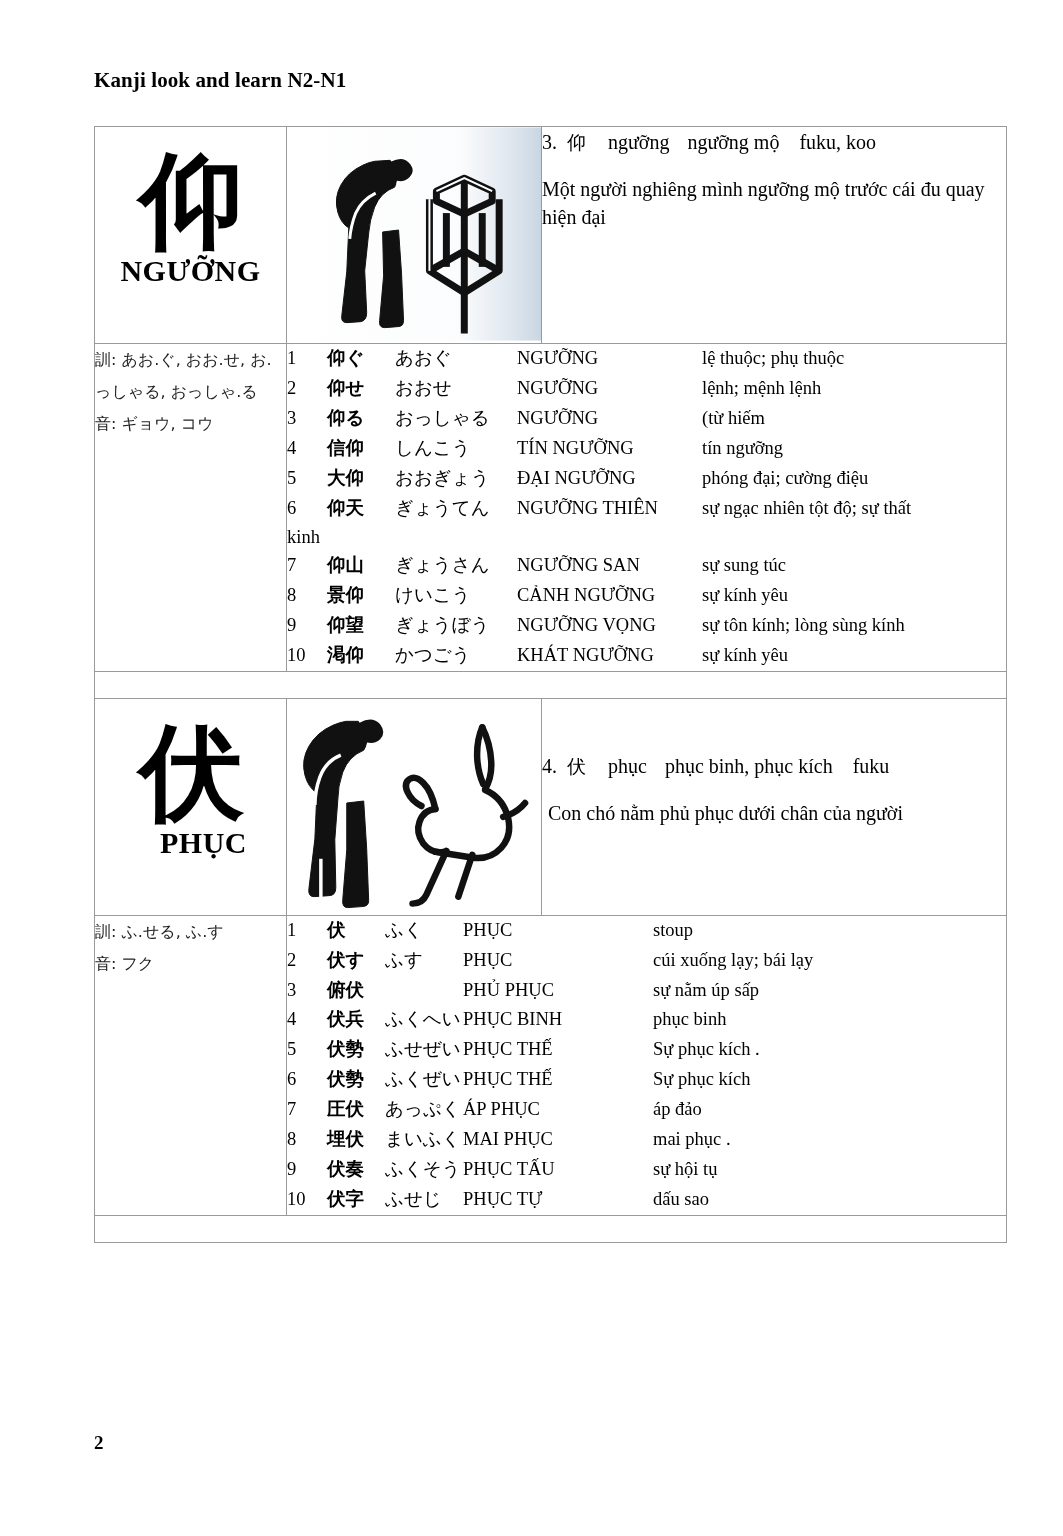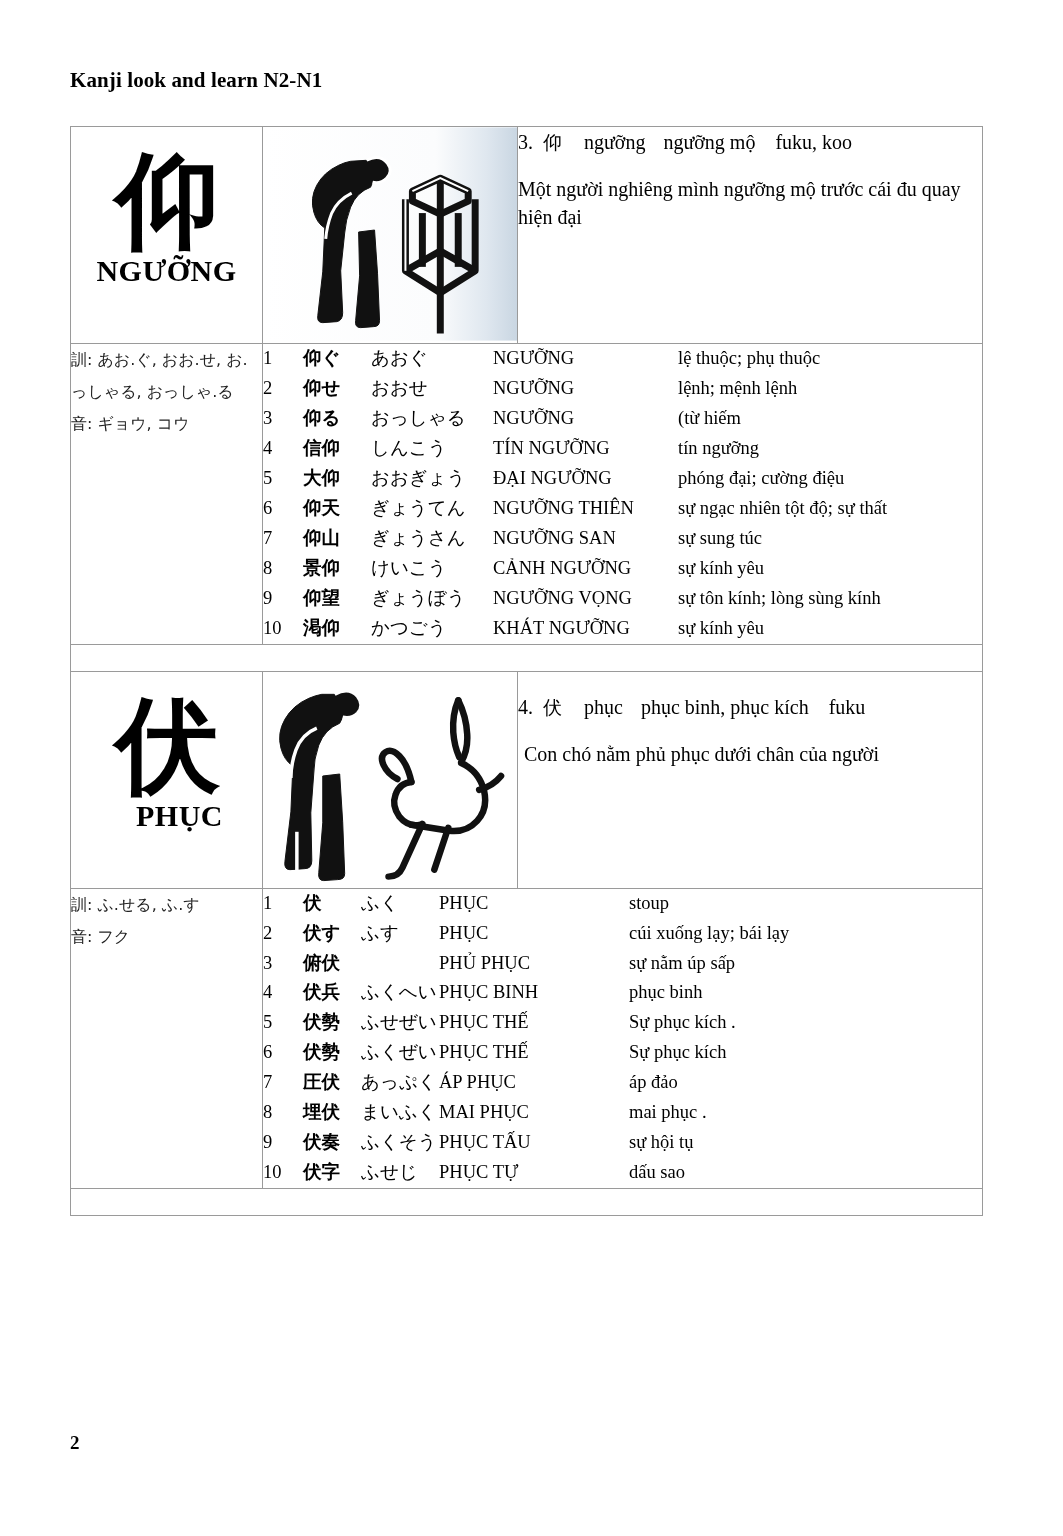--- a/index.html
+++ b/index.html
@@ -14,20 +14,21 @@
     color: #000000;
     position: relative;
     overflow: hidden;
   }
   .page {
     position: relative;
     width: 973px;
     height: 1536px;
     box-sizing: border-box;
     padding: 0;
+    margin-left: 24px;
   }
   .doc-title {
     position: absolute;
     left: 70px;
     top: 68px;
     font-size: 21px;
     font-weight: bold;
     letter-spacing: 0.1px;
     font-family: "Liberation Serif", "DejaVu Serif", serif;
   }
@@ -99,21 +100,21 @@
     font-family: "DejaVu Sans", "Liberation Sans", sans-serif;
     font-size: 19px;
   }
   .desc-head .sp1 { display: inline-block; width: 22px; }
   .desc-head .sp2 { display: inline-block; width: 18px; }
   .desc-head .sp3 { display: inline-block; width: 20px; }
   .desc-body {
     margin: 0;
     line-height: 1.42;
   }
-  .desc-cell.second { padding-top: 20px; }
+  .desc-cell.second { padding-top: 52px; }
   .desc-cell.second .desc-body { margin-left: 6px; }
 
   
   .readings-cell {
     padding: 14px 8px 10px 14px;
     font-family: "DejaVu Sans", "Liberation Sans", sans-serif;
     font-size: 16px;
     line-height: 2.0;
     color: #222;
   }
@@ -282,20 +283,21 @@
               </tr>
               <tr>
                 <td class="v-no">6</td>
                 <td class="v-word">仰天</td>
                 <td class="v-kana">ぎょうてん</td>
                 <td class="v-hv">NGƯỠNG THIÊN</td>
                 <td class="v-mean">sự ngạc nhiên tột độ; sự thất</td>
               </tr>
             </tbody>
           </table>
+          <p class="wrapline">kinh</p>
           <table class="voc voc-a">
             <colgroup>
                 <col class="v-no">
                 <col class="v-word">
                 <col class="v-kana">
                 <col class="v-hv">
                 <col class="v-mean">
               </colgroup>
             <tbody>
               <tr>

